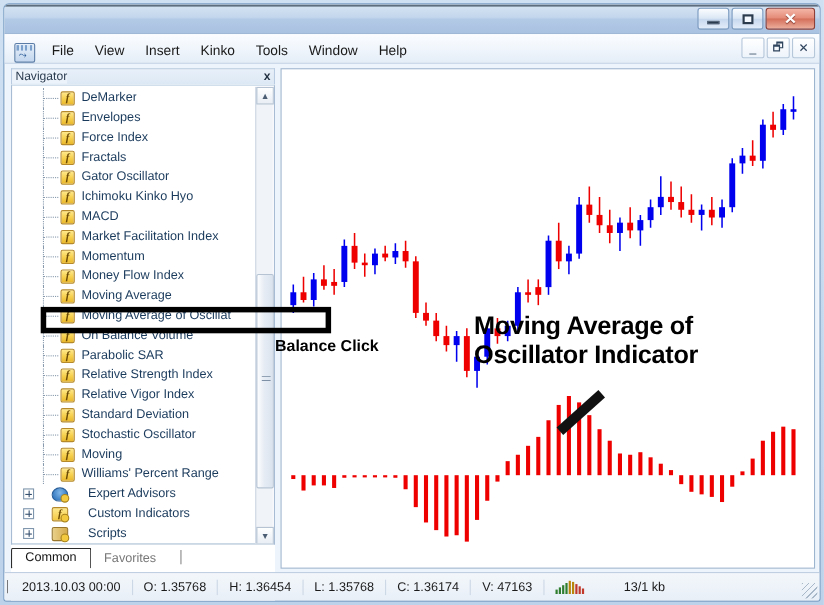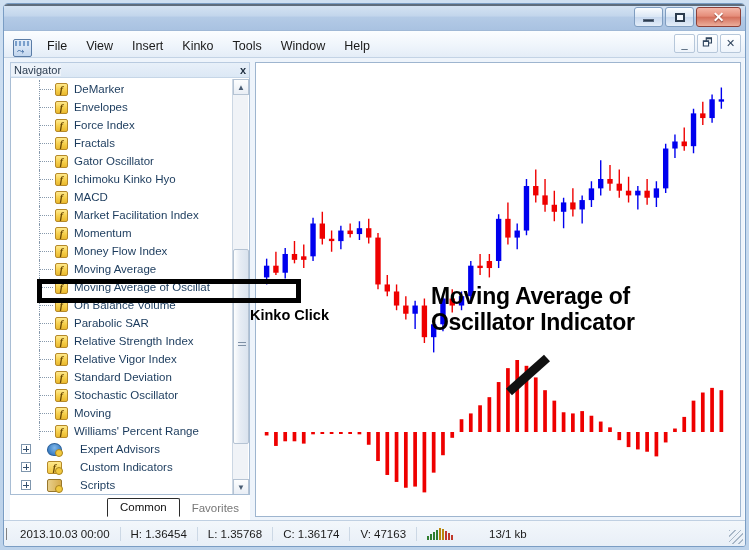--- a/index.html
+++ b/index.html
@@ -189,22 +189,22 @@
     background: linear-gradient(90deg,#fdfefe 0%, #e6ecf4 45%, #dae3ee 100%);
     border: 1px solid #b5c3d3; border-radius: 2px; cursor: pointer;
   }
   .vs-thumb:after {
     content: ""; position: absolute; left: 4px; top: 92px; width: 8px; height: 6px;
     background: repeating-linear-gradient(180deg,#7e90a5 0 1px,transparent 1px 3px);
   }
 
   
   .nav-tabs {
-    position: absolute; left: 12px; top: 433px; width: 240px; height: 22px;
-    display: flex; align-items: flex-end; justify-content: flex-end;
+    position: absolute; left: 0; top: 433px; width: 240px; height: 22px;
+    display: flex; align-items: flex-end;
   }
   .nav-tab {
     font-size: 11.5px; padding: 2px 12px 3px 12px; cursor: pointer; color: #777777;
   }
   .nav-tab.active {
     color: #111111; background: #ffffff;
     border: 1px solid #2b2b2b; border-bottom: 1px solid #ffffff;
     border-radius: 2px 2px 0 0;
   }
   .tab-caret { width: 1px; height: 13px; background: #888; margin-left: 10px; margin-bottom: 4px;}
@@ -597,29 +597,30 @@
           <rect x="444.94" y="329.52" width="3.71" height="39.48" fill="#ee0000"></rect>
           <rect x="454.22" y="324.87" width="3.71" height="44.13" fill="#ee0000"></rect>
           <rect x="463.50" y="327.19" width="3.71" height="41.81" fill="#ee0000"></rect>
         </svg>
     </div>
 
     <div class="annot-title" id="annotTitle">
       <div>Moving Average of</div>
       <div>Oscillator Indicator</div>
     </div>
-    <div id="dblClick">Kinko Click</div>
+    <div id="dblClick">Balance Click</div>
     <div class="hl-box"></div>
     <svg class="pointer-arrow" width="56" height="44">
       <line x1="48" y1="4" x2="10" y2="38" stroke="#111111" stroke-width="9" stroke-linecap="butt"></line>
     </svg>
 
     <div class="statusbar">
       <div class="sb-left">│</div>
       <div class="sb-cell">2013.10.03 00:00</div>
+      <div class="sb-cell">O: 1.35768</div>
       <div class="sb-cell">H: 1.36454</div>
       <div class="sb-cell">L: 1.35768</div>
       <div class="sb-cell">C: 1.36174</div>
       <div class="sb-cell">V: 47163</div>
       <div class="sb-signal" id="sbSignal">
           <i style="height:4px;background:#2f7d2f"></i>
           <i style="height:6px;background:#2f7d2f"></i>
           <i style="height:8px;background:#2f7d2f"></i>
           <i style="height:10px;background:#2f7d2f"></i>
           <i style="height:12px;background:#b8860b"></i>

